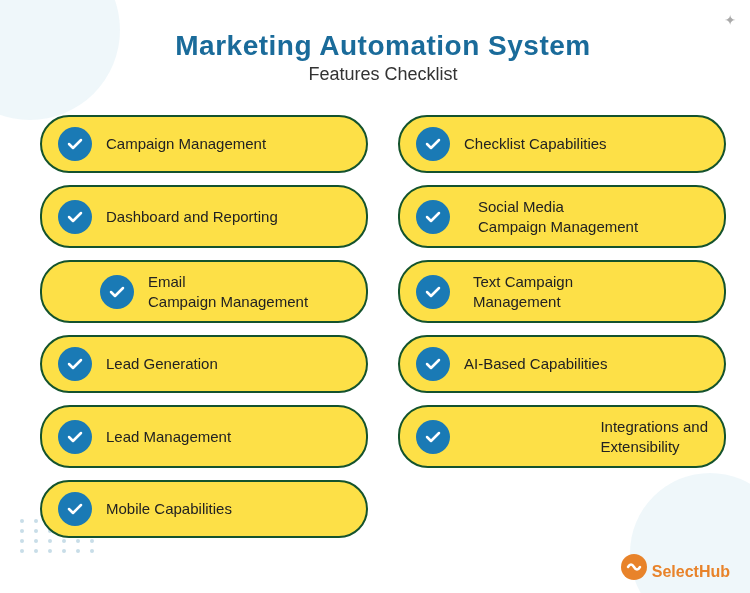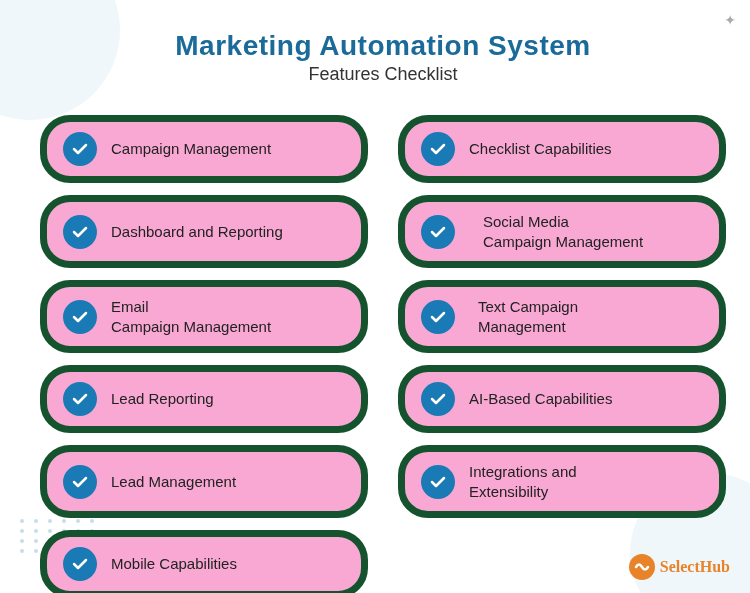--- a/index.html
+++ b/index.html
@@ -79,22 +79,22 @@
 
     .checklist-grid {
       display: grid;
       grid-template-columns: 1fr 1fr;
       gap: 12px 30px;
     }
 
     .checklist-item {
       display: flex;
       align-items: center;
-      background: #f9a8d4;
-      border: 7px solid #14532d;
+      background: #fde047;
+      border: 2px solid #14532d;
       border-radius: 30px;
       padding: 10px 16px;
       gap: 14px;
       min-height: 52px;
     }
 
     .check-icon {
       width: 34px;
       height: 34px;
       min-width: 34px;
@@ -118,23 +118,22 @@
       font-weight: 500;
       color: #222;
       line-height: 1.3;
     }
 
     .footer-logo {
       position: absolute;
       bottom: 12px;
       right: 20px;
       display: flex;
-      align-items: center;
+      align-items: flex-end;
       gap: 4px;
-      font-family: Liberation Serif, serif;
     }
 
     .logo-icon {
       width: 28px;
       height: 28px;
     }
 
     .logo-text {
       font-size: 16px;
       font-weight: 700;
@@ -203,35 +202,35 @@
       <div class="item-label">Campaign Management</div>
     </div>
       <div class="checklist-item" style="grid-area: 2 / 1;">
       <div class="check-icon">
           <svg viewBox="0 0 18 18" fill="none" xmlns="http://www.w3.org/2000/svg">
     <path d="M3 9 L7 13 L15 5" stroke="white" stroke-width="2.5" stroke-linecap="round" stroke-linejoin="round"></path>
   </svg>
         </div>
       <div class="item-label">Dashboard and Reporting</div>
     </div>
-      <div class="checklist-item" style="grid-area: 3 / 1;">
+      <div class="checklist-item" style="grid-area: 3 / 1; justify-content: center;">
       <div class="check-icon">
           <svg viewBox="0 0 18 18" fill="none" xmlns="http://www.w3.org/2000/svg">
     <path d="M3 9 L7 13 L15 5" stroke="white" stroke-width="2.5" stroke-linecap="round" stroke-linejoin="round"></path>
   </svg>
         </div>
       <div class="item-label">Email<br>Campaign Management</div>
     </div>
       <div class="checklist-item" style="grid-area: 4 / 1;">
       <div class="check-icon">
           <svg viewBox="0 0 18 18" fill="none" xmlns="http://www.w3.org/2000/svg">
     <path d="M3 9 L7 13 L15 5" stroke="white" stroke-width="2.5" stroke-linecap="round" stroke-linejoin="round"></path>
   </svg>
         </div>
-      <div class="item-label">Lead Reporting</div>
+      <div class="item-label">Lead Generation</div>
     </div>
       <div class="checklist-item" style="grid-area: 5 / 1;">
       <div class="check-icon">
           <svg viewBox="0 0 18 18" fill="none" xmlns="http://www.w3.org/2000/svg">
     <path d="M3 9 L7 13 L15 5" stroke="white" stroke-width="2.5" stroke-linecap="round" stroke-linejoin="round"></path>
   </svg>
         </div>
       <div class="item-label">Lead Management</div>
     </div>
       <div class="checklist-item" style="grid-area: 6 / 1;">
@@ -267,21 +266,21 @@
       <div class="item-label">Text Campaign<br>Management</div>
     </div>
       <div class="checklist-item" style="grid-area: 4 / 2; text-align: center;">
       <div class="check-icon">
           <svg viewBox="0 0 18 18" fill="none" xmlns="http://www.w3.org/2000/svg">
     <path d="M3 9 L7 13 L15 5" stroke="white" stroke-width="2.5" stroke-linecap="round" stroke-linejoin="round"></path>
   </svg>
         </div>
       <div class="item-label">AI-Based Capabilities</div>
     </div>
-      <div class="checklist-item" style="grid-area: 5 / 2;">
+      <div class="checklist-item" style="grid-area: 5 / 2; justify-content: space-between;">
       <div class="check-icon">
           <svg viewBox="0 0 18 18" fill="none" xmlns="http://www.w3.org/2000/svg">
     <path d="M3 9 L7 13 L15 5" stroke="white" stroke-width="2.5" stroke-linecap="round" stroke-linejoin="round"></path>
   </svg>
         </div>
       <div class="item-label">Integrations and<br>Extensibility</div>
     </div>
     </div>
 </div>
 

